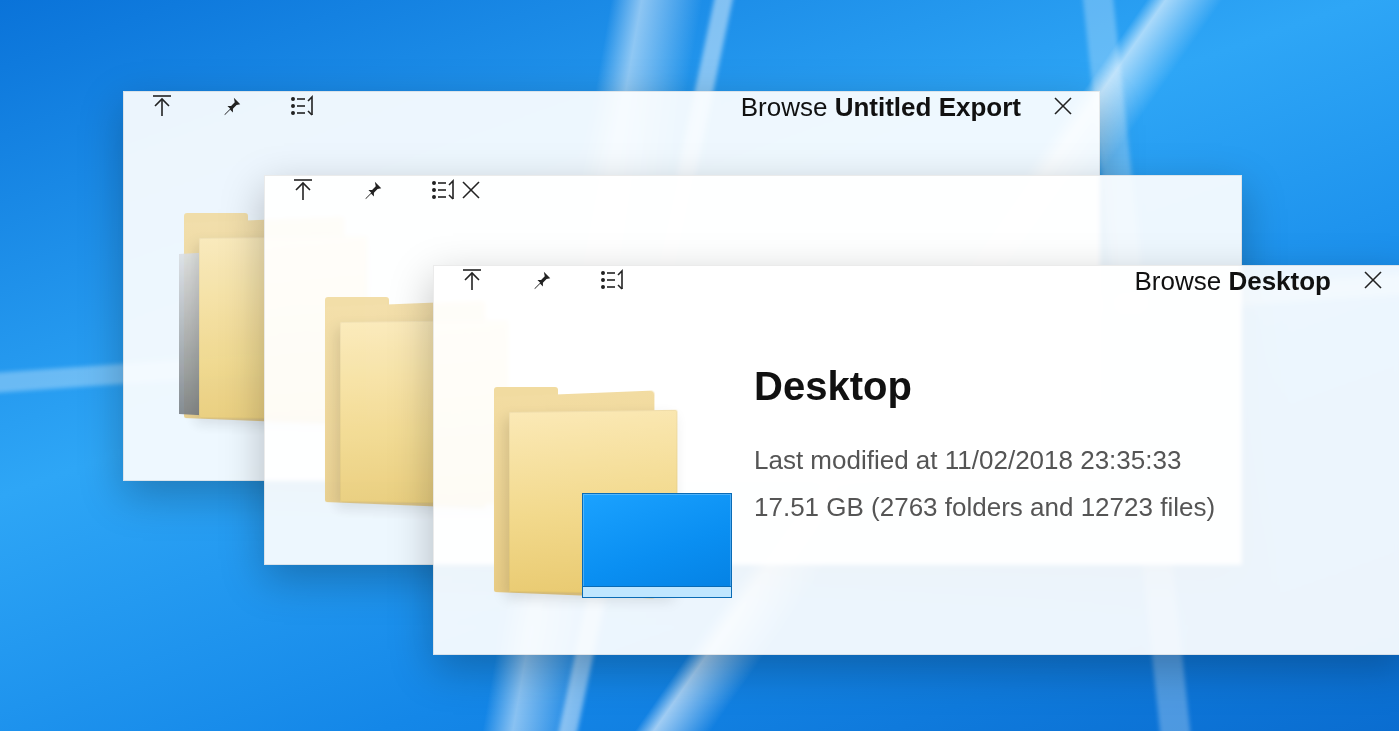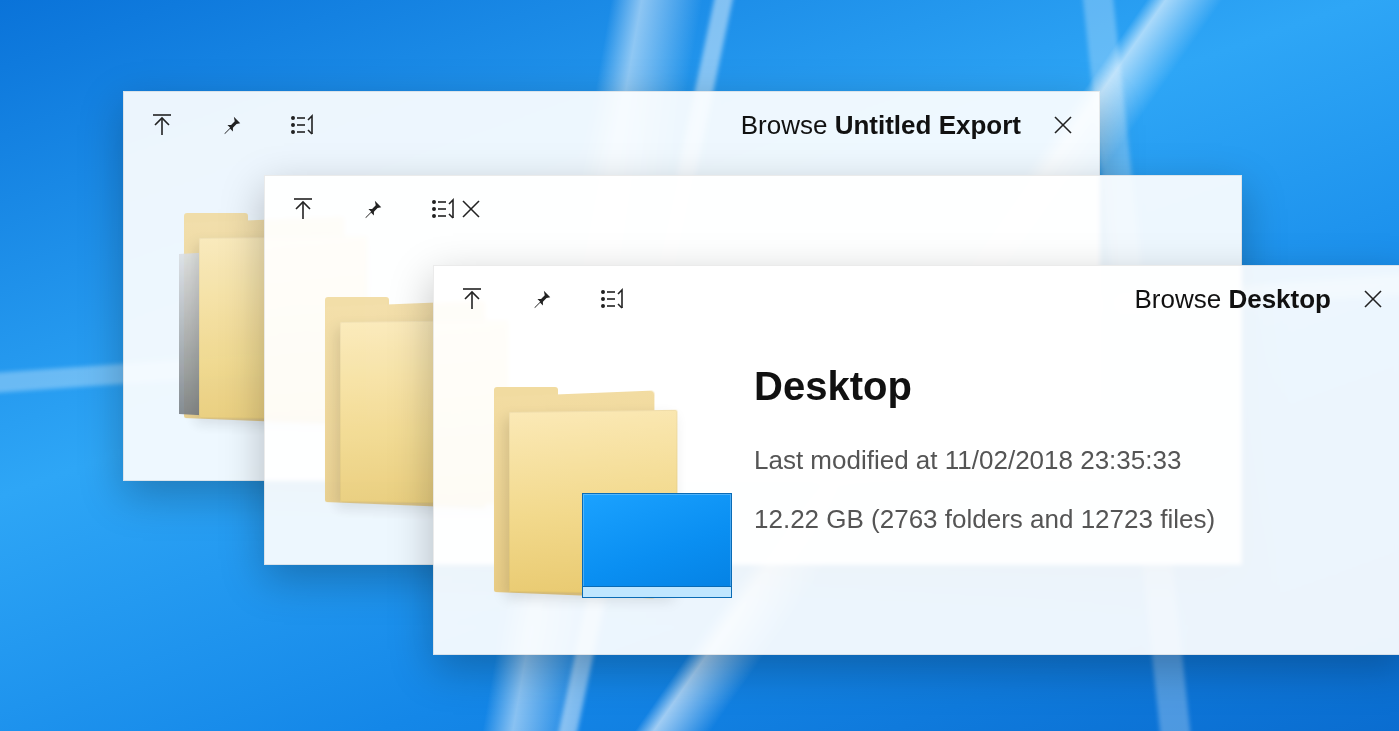--- a/index.html
+++ b/index.html
@@ -18,21 +18,21 @@
 
   .window {
     position: absolute;
     background: rgba(255,255,255,0.92);
     border: 1px solid rgba(0,0,0,0.08);
     box-shadow: 0 14px 40px rgba(0,0,0,0.25);
     backdrop-filter: blur(2px);
   }
   .titlebar {
     display: flex;
-    align-items: center;
+    align-items: flex-start;
     height: 66px;
     padding: 0 22px 0 24px;
   }
   .tb-icons { display:flex; align-items:center; gap: 42px; }
   .ico-btn { width:28px; height:28px; display:flex; align-items:center; justify-content:center; color:#222; cursor:pointer; }
   .title-area { flex:1; text-align:right; font-size:26px; color:#111; padding-right: 28px; font-weight:400; }
   .title-area .bold { font-weight:600; }
   .close-btn { width:28px; height:28px; display:flex; align-items:center; justify-content:center; cursor:pointer; color:#222; }
 
   .body-area {
@@ -77,21 +77,21 @@
     transform: perspective(600px) rotateY(-22deg);
     transform-origin: left center;
     opacity:0.9;
   }
 
   .info {
     padding-top: 12px;
     color:#333;
   }
   .info h1 { font-size:40px; font-weight:600; color:#111; margin-bottom:28px; }
-  .info p { font-size:26px; color:#555; line-height:1.8; font-weight:400;margin-top:12px; }
+  .info p { font-size:26px; color:#555; line-height:1.8; font-weight:400; }
 
   .win1 { left:123px; top:91px;  width:977px; height:390px; }
   .win2 { left:264px; top:175px; width:978px; height:390px; }
   .win3 { left:433px; top:265px; width:977px; height:390px; }
 
   .win1 .body-area, .win2 .body-area { filter: blur(0px); opacity: 0.9; }
   .win1 .info, .win2 .info { visibility:hidden; }
 </style>
 </head>
 <body>
@@ -237,16 +237,16 @@
   <div class="body-area">
     <div class="folder-box">
       <div class="folder-tab"></div>
       <div class="folder-back"></div>
       <div class="folder-front"></div>
       <div class="desk-badge"></div>
     </div>
     <div class="info">
       <h1>Desktop</h1>
       <p>Last modified at 11/02/2018 23:35:33</p>
-      <p>12.22 GB (2763 folders and 12723 files)</p>
+      <p>17.51 GB (2763 folders and 12723 files)</p>
     </div>
   </div>
 </div>
 
 </body></html>

